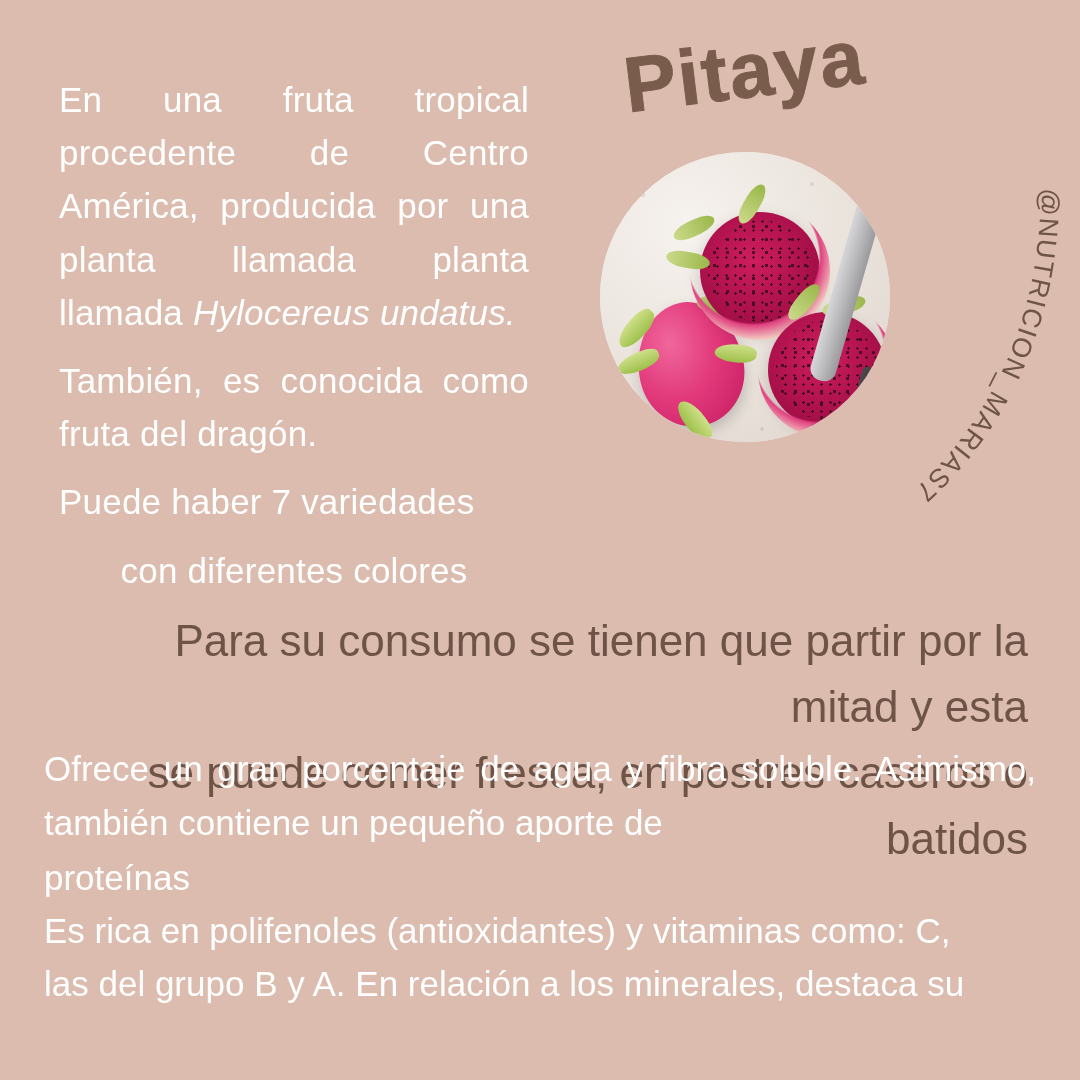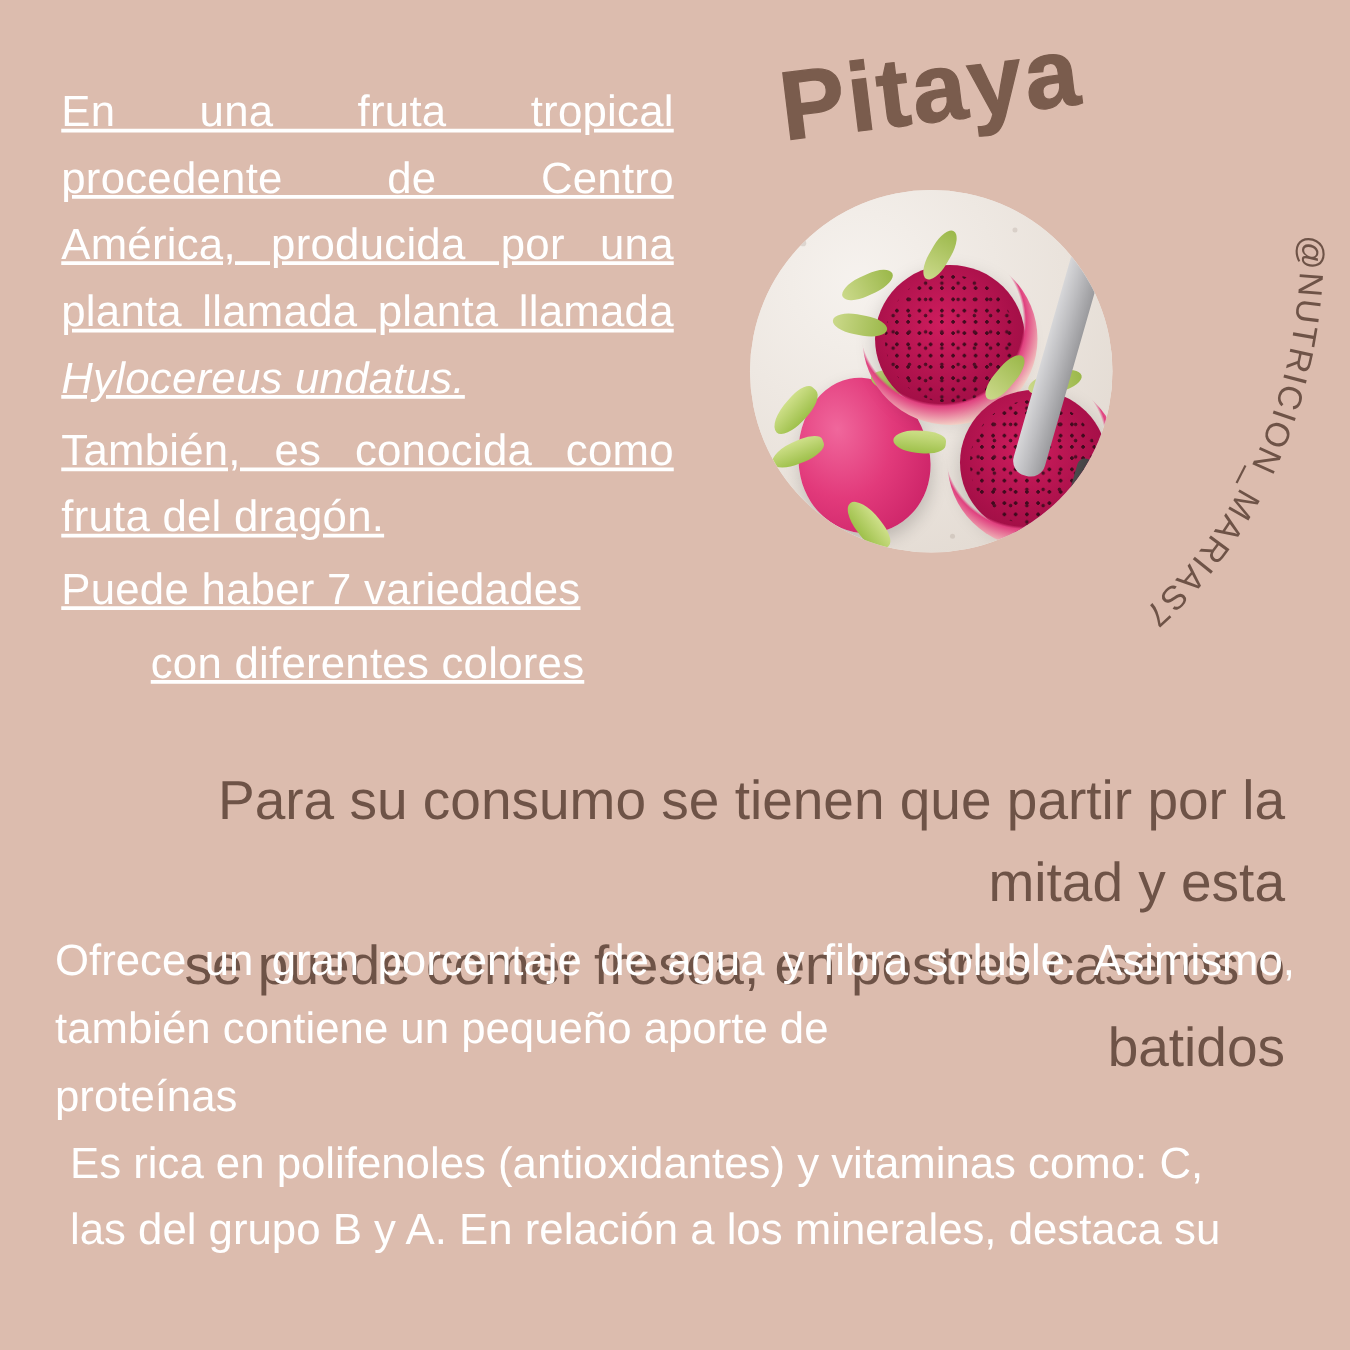--- a/index.html
+++ b/index.html
@@ -30,22 +30,21 @@
     font-size: 35px;
     line-height: 1.52;
     text-align: justify;
     text-justify: inter-word;
     letter-spacing: 0.2px;
   }
   .intro .italic {
     font-style: italic;
   }
   .intro p {
-    margin: 5px;
-    text-decoration: underline;
+    margin: 15px;
   }
   .intro p.last-line {
     text-align: center;
   }
 
   
   .title {
     position: absolute;
     left: 630px;
     top: 40px;
@@ -192,21 +191,21 @@
     font-size: 35px;
     line-height: 1.55;
     text-align: justify;
     text-justify: inter-word;
   }
   .bottom-a p { margin: 0; }
   .bottom-a p.last-line { text-align: left; }
 
   .bottom-b {
     position: absolute;
-    left: 56px;
+    left: 44px;
     top: 905px;
     width: 1000px;
     color: #ffffff;
     font-size: 35px;
     line-height: 1.5;
     text-align: left;
   }
   .bottom-b p { margin: 0; }
 </style>
 </head>

